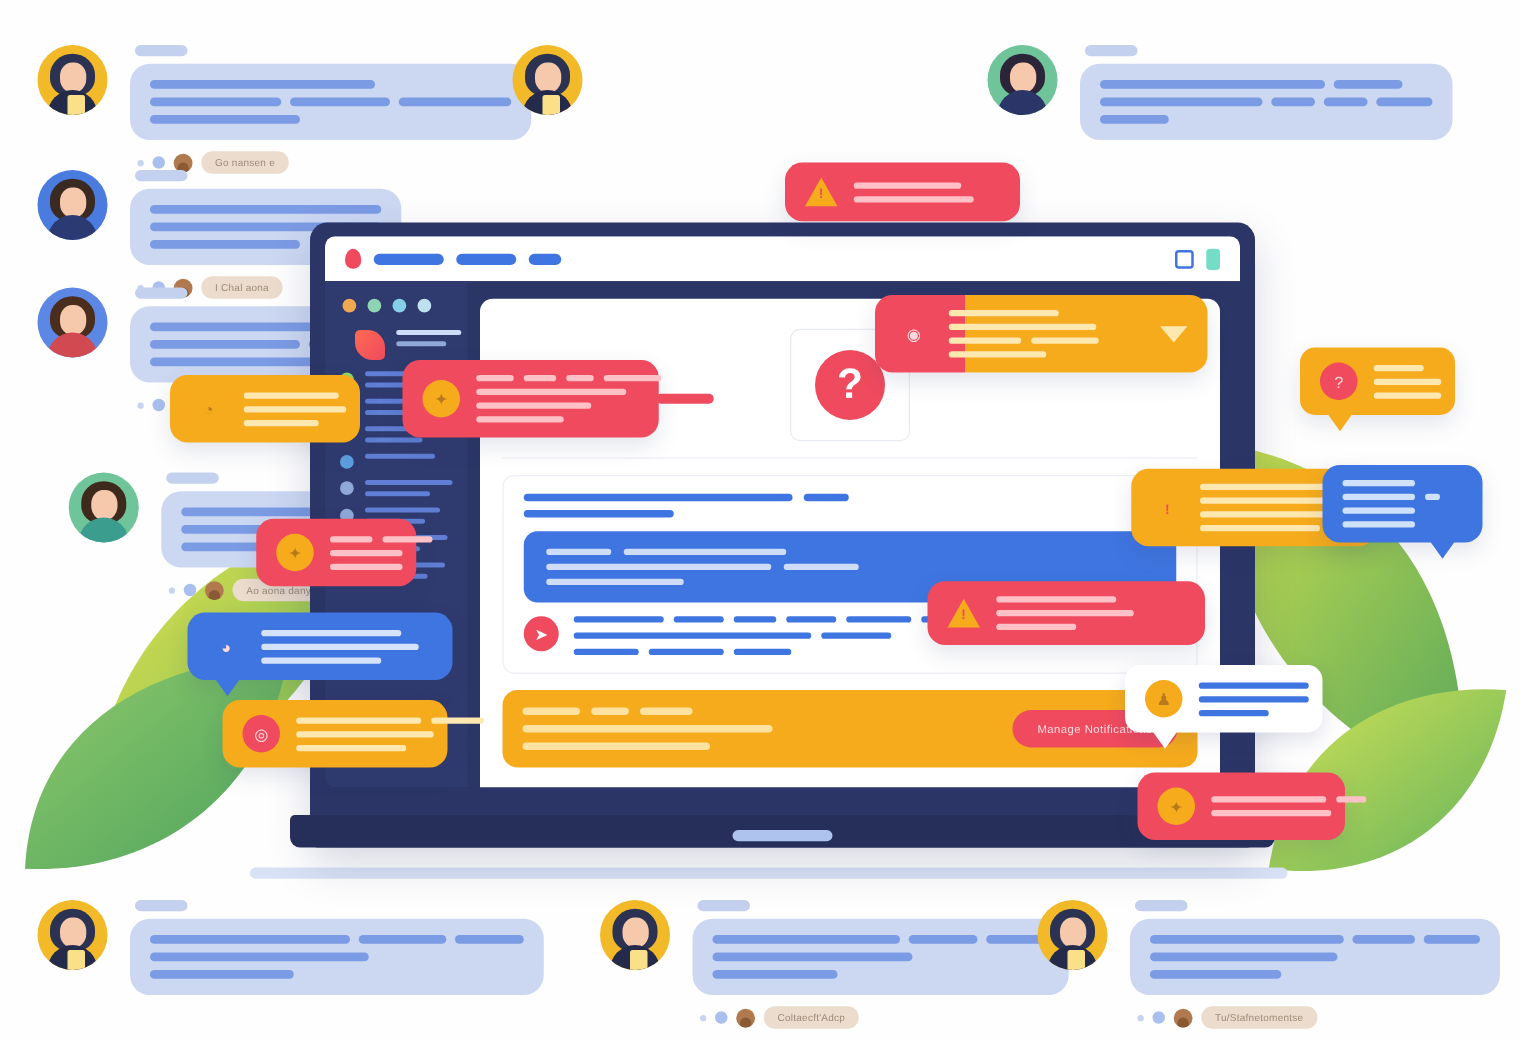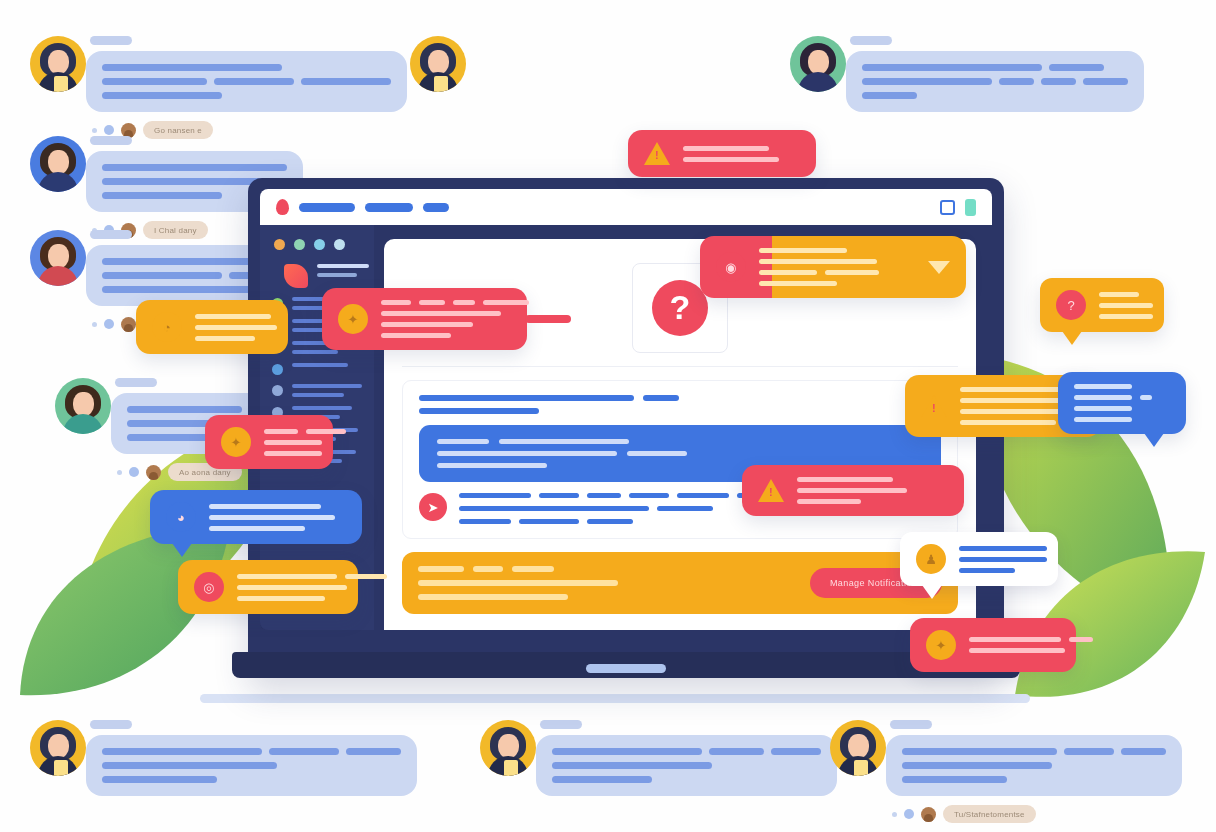--- a/index.html
+++ b/index.html
@@ -9,21 +9,21 @@
     background: #ffffff;
     font-family: "Liberation Sans", sans-serif;
     overflow: hidden;
   }
   .stage { position: relative; width: 1216px; height: 832px; background: #fefefe; }
 
   
   .bar { border-radius: 4px; display: block; }
 
   
-  .comment-row { position: absolute; display: flex; align-items: flex-start; gap: 0; }
+  .comment-row { position: absolute; display: flex; align-items: flex-start; gap: 18px; }
   .avatar {
     width: 56px; height: 56px; border-radius: 50%;
     position: relative; overflow: hidden; flex: 0 0 auto;
   }
   .av-hair { position: absolute; border-radius: 50% 50% 42% 42%; }
   .av-face { position: absolute; border-radius: 46%; background: #f6c9ac; }
   .av-body { position: absolute; border-radius: 26px 26px 0 0; }
   .av-sheet { position: absolute; background: #fbe08a; border-radius: 2px; }
 
   .bubble-wrap { display: flex; flex-direction: column; gap: 6px; }
@@ -258,21 +258,21 @@
               <span class="bar" style="width: 185px;"></span>
             </span>
             <span class="line-group">
               <span class="bar" style="width: 120px;"></span>
             </span>
           </div>
           <div class="reaction-row">
             <span class="dot-s"></span>
             <span class="dot-m"></span>
             <span class="mini-av"></span>
-            <span class="pill">I Chal dany</span>
+            <span class="pill">I Chal aona</span>
           </div>
         </div>
       </div>
       <div class="comment-row" style="left: 30px; top: 230px;">
         <div class="avatar" style="background: rgb(92, 135, 228);">
           <span class="av-hair" style="left:10px;top:7px;width:36px;height:34px;background:#4a2d1d"></span>
           <span class="av-face" style="left:18px;top:14px;width:21px;height:24px;"></span>
           <span class="av-body" style="left:8px;top:36px;width:40px;height:22px;background:#d14a52"></span>
         </div>
         <div class="bubble-wrap">
@@ -363,20 +363,26 @@
               <span class="bar" style="width: 150px;"></span>
               <span class="bar" style="width: 55px;"></span>
               <span class="bar" style="width: 50px;"></span>
             </span>
             <span class="line-group">
               <span class="bar" style="width: 160px;"></span>
             </span>
             <span class="line-group">
               <span class="bar" style="width: 100px;"></span>
             </span>
+          </div>
+          <div class="reaction-row">
+            <span class="dot-s"></span>
+            <span class="dot-m"></span>
+            <span class="mini-av"></span>
+            <span class="pill">Coltaecft'Adcp</span>
           </div>
         </div>
       </div>
       <div class="comment-row" style="left: 830px; top: 720px;">
         <div class="avatar" style="background: rgb(242, 185, 41);">
           <span class="av-hair" style="left:10px;top:7px;width:36px;height:34px;background:#2c3352"></span>
           <span class="av-face" style="left:18px;top:14px;width:21px;height:24px;"></span>
           <span class="av-body" style="left:8px;top:36px;width:40px;height:22px;background:#232a4a"></span>
           <span class="av-sheet" style="left:24px;top:40px;width:14px;height:18px;"></span>
         </div>

